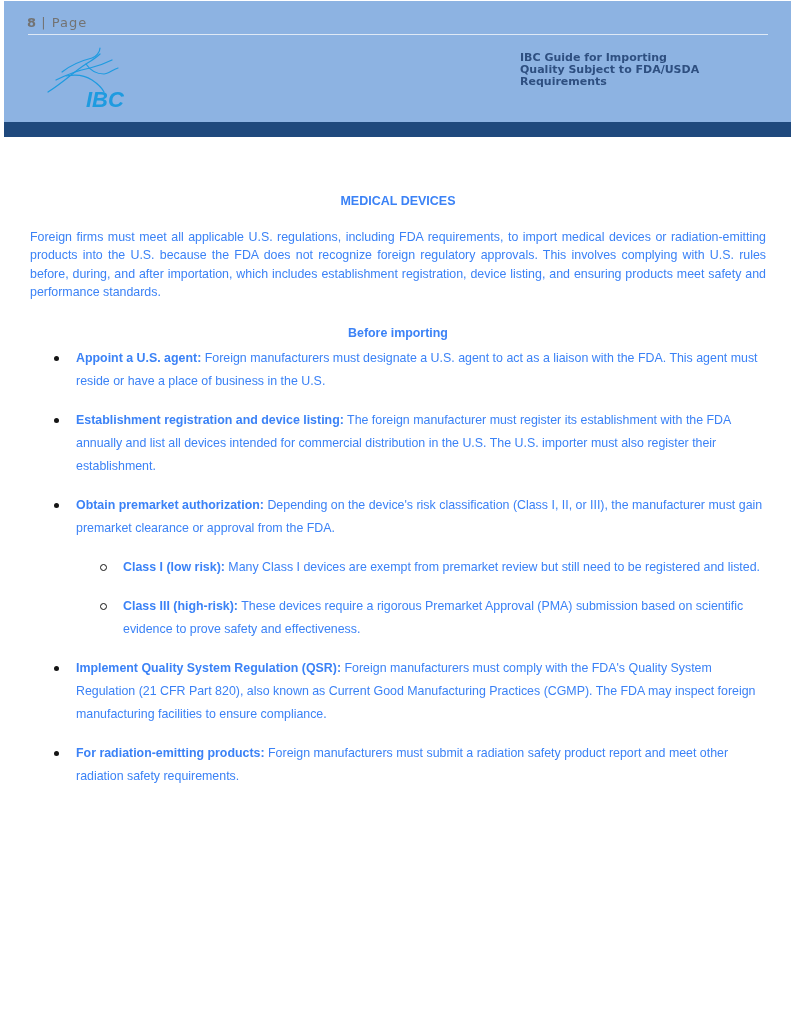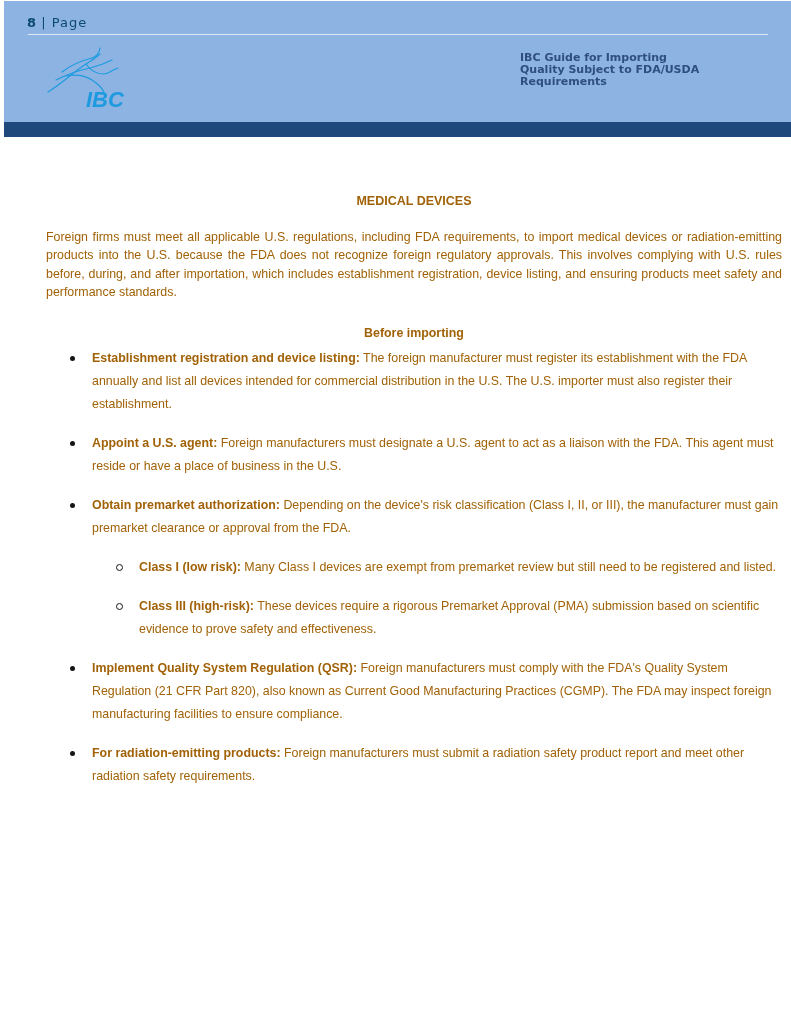--- a/index.html
+++ b/index.html
@@ -10,37 +10,37 @@
   .header {
     position: absolute; left: 4px; top: 1px; width: 787px; height: 121px;
     background: #8db3e2;
   }
   .header-bar {
     position: absolute; left: 4px; top: 122px; width: 787px; height: 15px;
     background: #1f497d;
   }
   .page-num {
     position: absolute; left: 27px; top: 15px; font-size: 13px;
-    color: #0c4a6e; letter-spacing: 1px;
+    color: #737373; letter-spacing: 1px;
     font-family: "DejaVu Sans", sans-serif;
   }
   .page-num b { font-weight: bold; letter-spacing: 0; }
   .rule {
     position: absolute; left: 28px; top: 34px; width: 740px; height: 1px;
     background: #dfe9f5;
   }
   .logo { position: absolute; left: 46px; top: 46px; width: 90px; height: 64px; }
   .guide-title {
     position: absolute; left: 520px; top: 52px; width: 240px;
     font-family: "DejaVu Sans", sans-serif; font-weight: bold; font-size: 11px;
     line-height: 12px; color: #2e4f80;
   }
   .content {
-    position: absolute; left: 46px; top: 192px; width: 736px;
-    font-size: 12.4px; line-height: 18.5px; color: #a16207;
+    position: absolute; left: 30px; top: 192px; width: 736px;
+    font-size: 12.4px; line-height: 18.5px; color: #3b82f6;
   }
   .section-title { text-align: center; font-weight: bold; font-size: 12.5px; margin: 0 0 17px 0; }
   .intro { text-align: justify; margin: 0 0 22px 0; }
   .subhead { font-weight: bold; margin: 0 0 5px 0; text-align: center; }
   ul.bullets { list-style: none; margin: 0; padding: 0; }
   ul.bullets > li { position: relative; padding-left: 46px; line-height: 23px; margin-bottom: 16px; }
   ul.bullets > li > .dot {
     position: absolute; left: 24px; top: 9px; width: 5px; height: 5px; border-radius: 50%;
     background: #151515;
   }
@@ -85,25 +85,25 @@
 </div>
 
 <div class="content">
   <div class="section-title">MEDICAL DEVICES</div>
   <p class="intro">Foreign firms must meet all applicable U.S. regulations, including FDA requirements, to import medical devices or radiation-emitting products into the U.S. because the FDA does not recognize foreign regulatory approvals. This involves complying with U.S. rules before, during, and after importation, which includes establishment registration, device listing, and ensuring products meet safety and performance standards.</p>
   <div class="subhead">Before importing</div>
 
   <ul class="bullets">
     <li>
       <span class="dot"></span>
-      <span class="lead">Establishment registration and device listing:</span><span> The foreign manufacturer must register its establishment with the FDA annually and list all devices intended for commercial distribution in the U.S. The U.S. importer must also register their establishment.</span>
+      <span class="lead">Appoint a U.S. agent:</span><span> Foreign manufacturers must designate a U.S. agent to act as a liaison with the FDA. This agent must reside or have a place of business in the U.S.</span>
     </li>
     <li>
       <span class="dot"></span>
-      <span class="lead">Appoint a U.S. agent:</span><span> Foreign manufacturers must designate a U.S. agent to act as a liaison with the FDA. This agent must reside or have a place of business in the U.S.</span>
+      <span class="lead">Establishment registration and device listing:</span><span> The foreign manufacturer must register its establishment with the FDA annually and list all devices intended for commercial distribution in the U.S. The U.S. importer must also register their establishment.</span>
     </li>
     <li>
       <span class="dot"></span>
       <span class="lead">Obtain premarket authorization:</span><span> Depending on the device's risk classification (Class I, II, or III), the manufacturer must gain premarket clearance or approval from the FDA.</span>
       <ul class="sub">
         <li>
           <span class="circ"></span>
           <span class="lead">Class I (low risk):</span><span> Many Class I devices are exempt from premarket review but still need to be registered and listed.</span>
         </li>
         <li>

